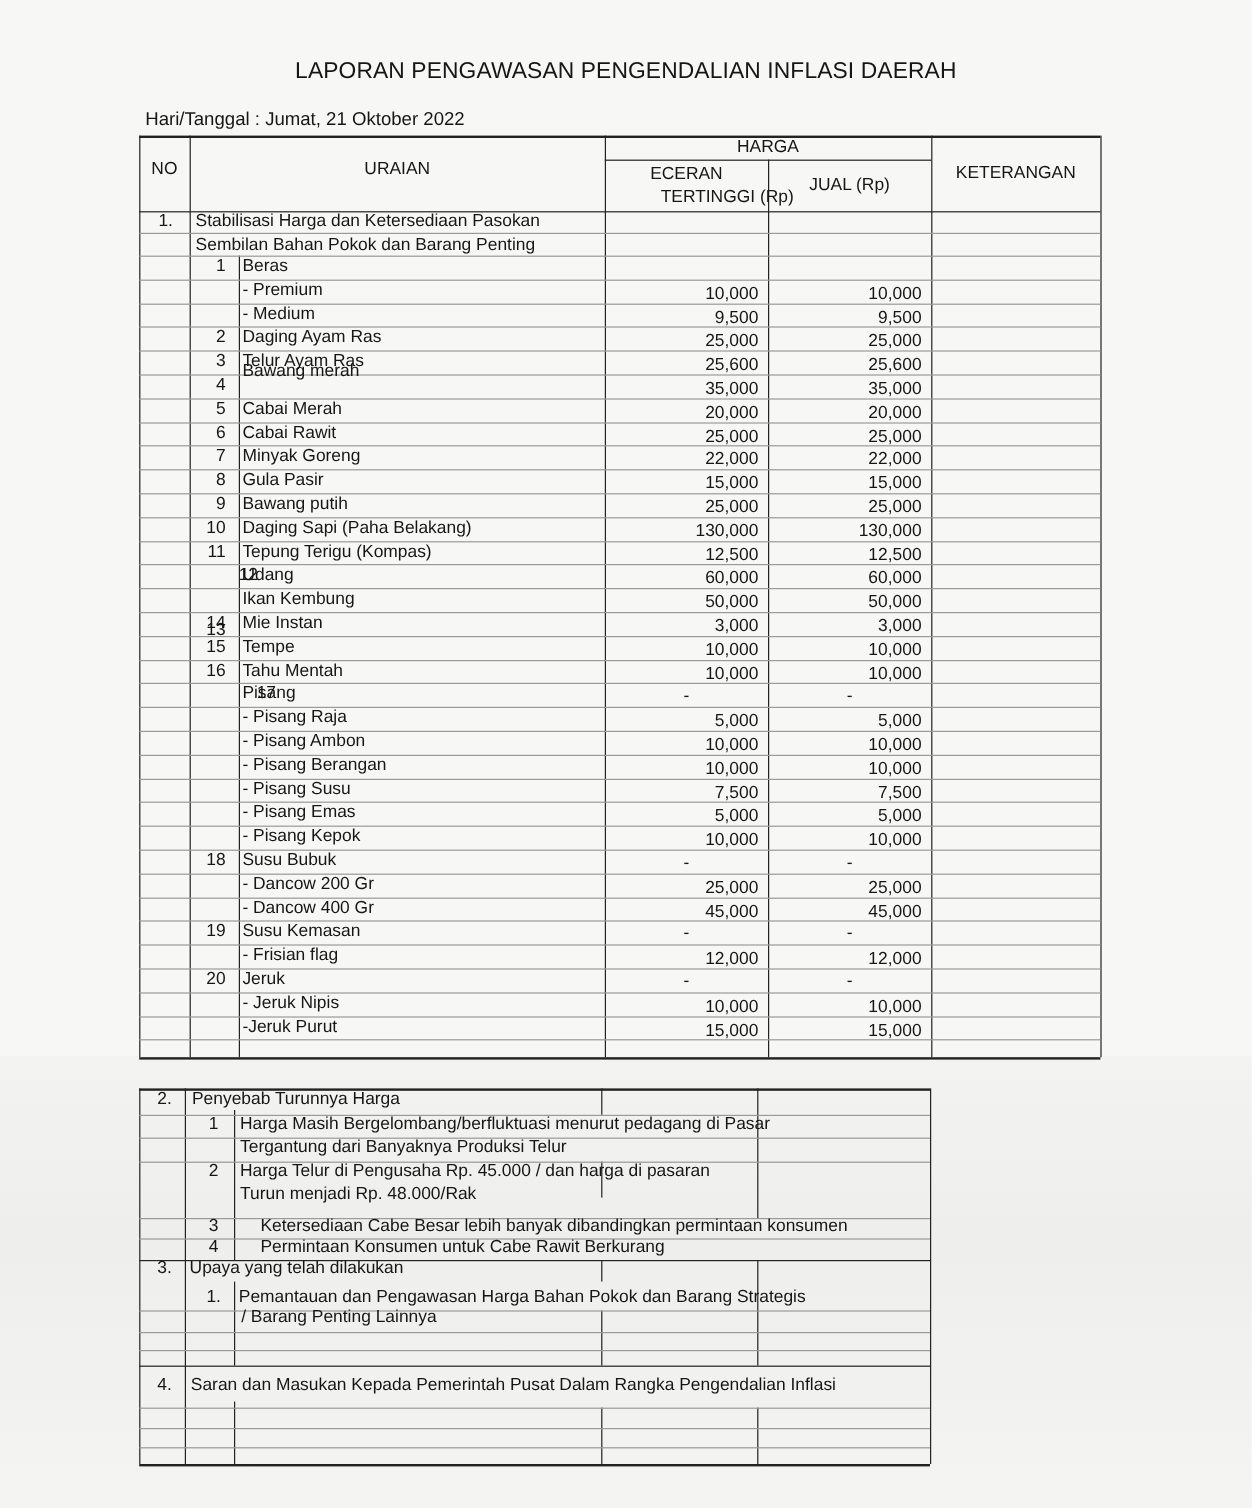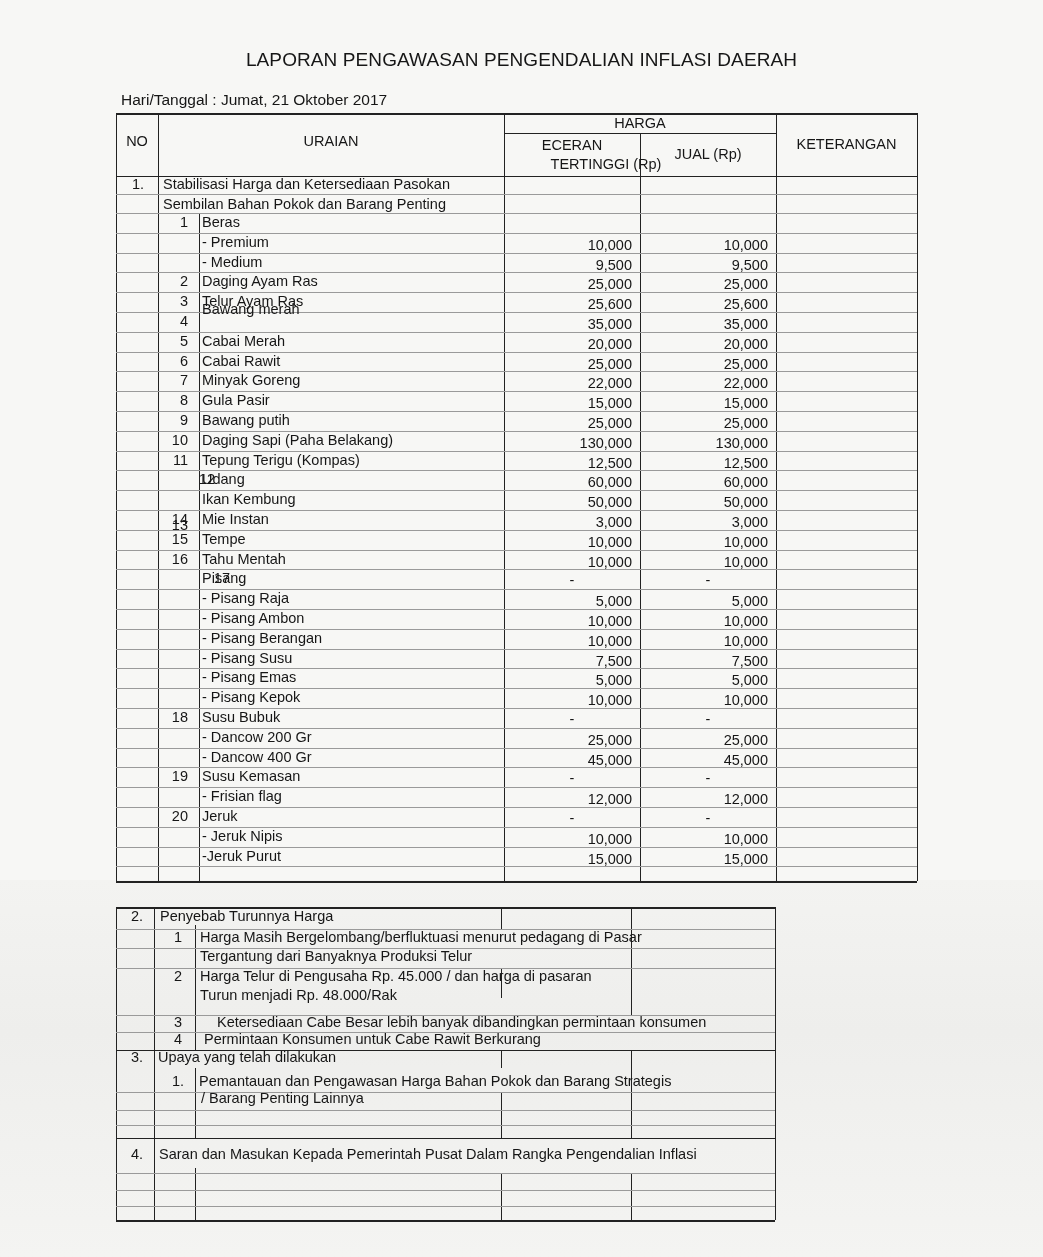--- a/index.html
+++ b/index.html
@@ -15,21 +15,21 @@
   .t{position:absolute;font-size:14.5px;white-space:nowrap;line-height:17px;}
   .n{position:absolute;font-size:14.5px;white-space:nowrap;line-height:17px;text-align:right;}
   .c{position:absolute;font-size:14.5px;white-space:nowrap;line-height:17px;text-align:center;}
 </style>
 </head>
 <body>
 
 <div class="shade"></div>
 
 <div class="title">LAPORAN PENGAWASAN PENGENDALIAN INFLASI DAERAH</div>
-<div class="date">Hari/Tanggal : Jumat, 21 Oktober 2017</div>
+<div class="date">Hari/Tanggal : Jumat, 21 Oktober 2022</div>
 
 <div id="t1">
 
   <div class="hd" style="left:116px;top:113px;width:801px;border-top-width:2px;"></div>
   <div class="hd" style="left:116px;top:881px;width:801px;border-top-width:2px;"></div>
   <div class="vl" style="left:116px;top:113px;height:768px;"></div>
   <div class="vl" style="left:917px;top:113px;height:768px;"></div>
 
   <div class="vl" style="left:158px;top:113px;height:768px;"></div>
   <div class="vl" style="left:504px;top:113px;height:768px;"></div>
@@ -334,21 +334,21 @@
         <div class="n" style="left:160px;width:22px;top:968px;">2</div>
         <div class="t" style="left:200px;top:968px;">Harga Telur di Pengusaha Rp. 45.000 / dan harga di pasaran</div>
         <div class="t" style="left:200px;top:987px;">Turun menjadi Rp. 48.000/Rak</div>
       </div>
       <div>
         <div class="n" style="left:160px;width:22px;top:1014px;">3</div>
         <div class="t" style="left:217px;top:1014px;">Ketersediaan Cabe Besar lebih banyak dibandingkan permintaan konsumen</div>
       </div>
       <div>
         <div class="n" style="left:160px;width:22px;top:1031px;">4</div>
-        <div class="t" style="left:204px;top:1031px;">Permintaan Konsumen untuk Cabe Rawit Berkurang</div>
+        <div class="t" style="left:217px;top:1031px;">Permintaan Konsumen untuk Cabe Rawit Berkurang</div>
       </div>
     </div>
 
   <div class="t" style="left:131px;top:1049px;">3.</div>
   <div class="t" style="left:158px;top:1049px;">Upaya yang telah dilakukan</div>
   <div class="t" style="left:172px;top:1073px;">1.</div>
   <div class="t" style="left:199px;top:1073px;">Pemantauan dan Pengawasan Harga Bahan Pokok dan Barang Strategis</div>
   <div class="t" style="left:201px;top:1090px;">/ Barang  Penting Lainnya</div>
 
   <div class="t" style="left:131px;top:1146px;">4.</div>

